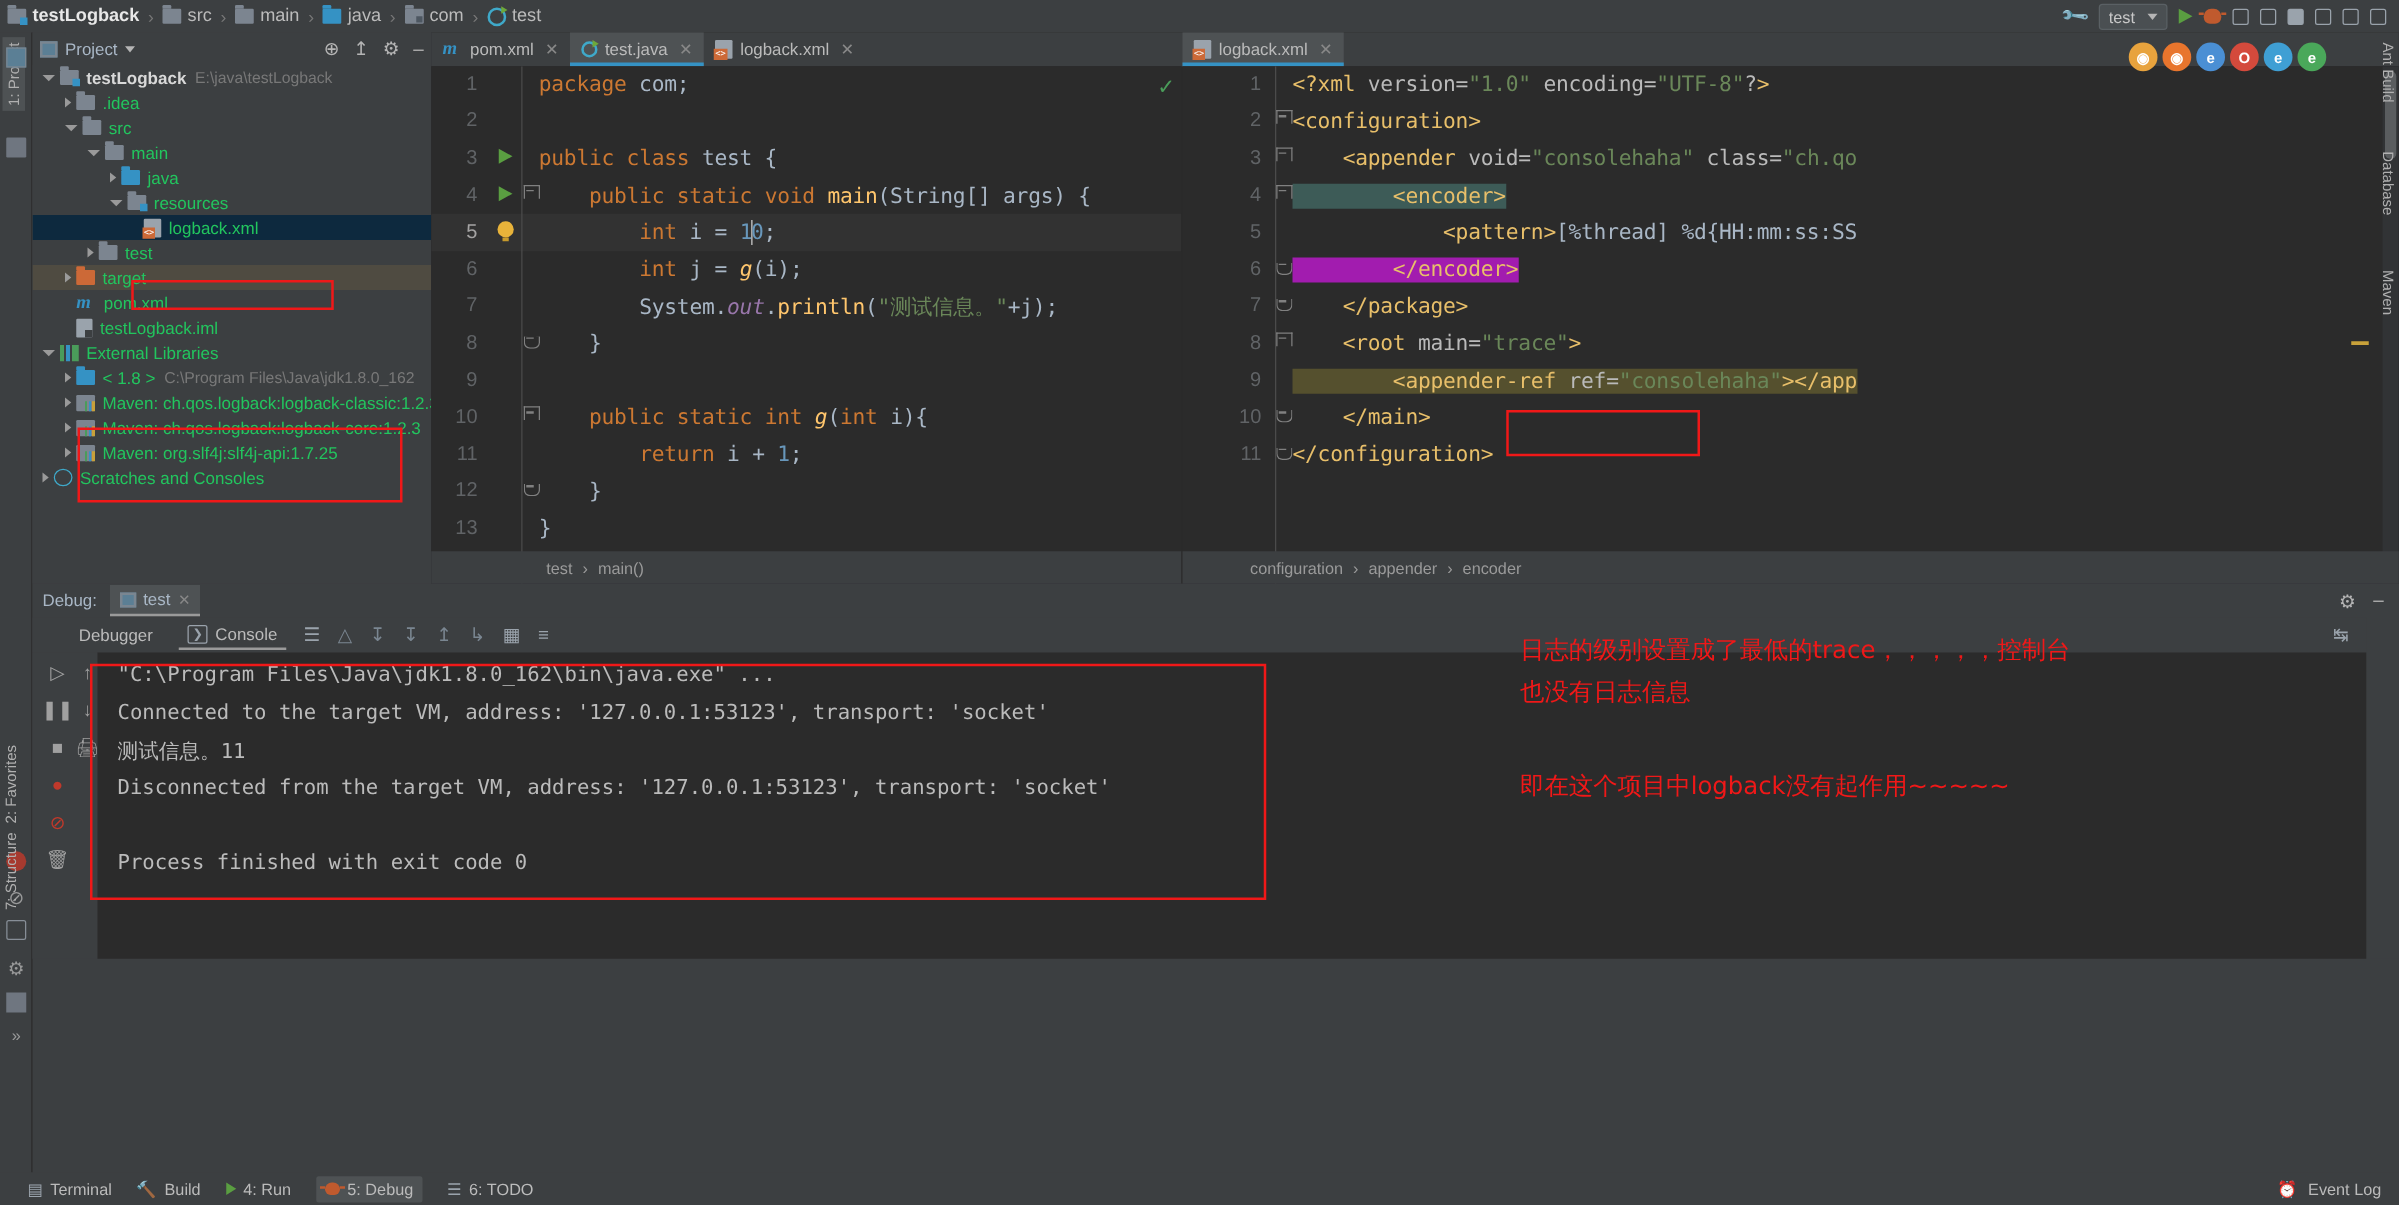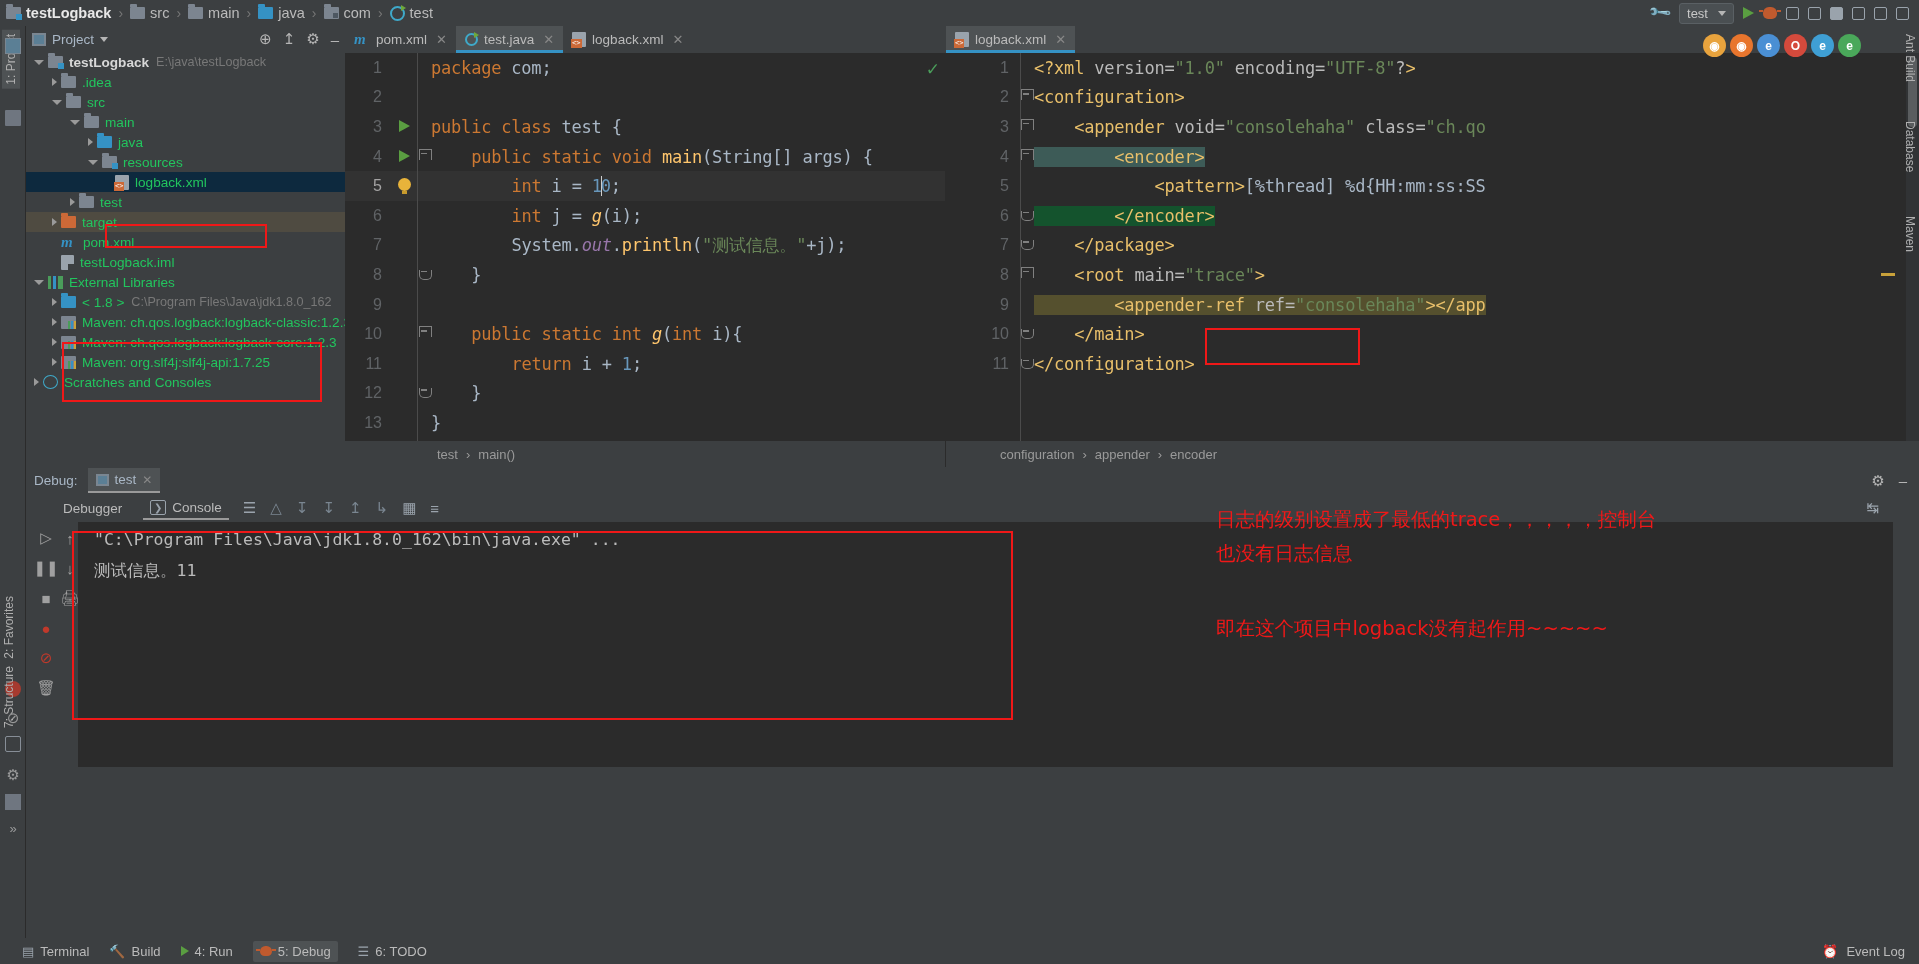--- a/index.html
+++ b/index.html
@@ -495,21 +495,21 @@
           <span class="codetxt mono" style="background:#3d5b57;"><span class="id">        </span><span class="tg">&lt;</span><span class="tg">encoder</span><span class="tg">&gt;</span></span>
         </div>
         <div class="lnrow">
           <span class="lnum" style="width:72px">5</span>
           <span style="width:16px;flex:none;text-align:center"></span>
           <span class="codetxt mono" style=""><span class="id">            </span><span class="tg">&lt;</span><span class="tg">pattern</span><span class="tg">&gt;</span><span class="id">[%thread] %d{HH:mm:ss:SS</span></span>
         </div>
         <div class="lnrow">
           <span class="lnum" style="width:72px">6</span>
           <span style="width:16px;flex:none;text-align:center"><span class="fold open"><i></i></span></span>
-          <span class="codetxt mono" style="background:#14532d;"><span class="id">        </span><span class="tg">&lt;</span><span class="tg">/encoder</span><span class="tg">&gt;</span></span>
+          <span class="codetxt mono" style="background:#a21caf;"><span class="id">        </span><span class="tg">&lt;</span><span class="tg">/encoder</span><span class="tg">&gt;</span></span>
         </div>
         <div class="lnrow">
           <span class="lnum" style="width:72px">7</span>
           <span style="width:16px;flex:none;text-align:center"><span class="fold open"><i></i></span></span>
           <span class="codetxt mono" style=""><span class="id">    </span><span class="tg">&lt;</span><span class="tg">/package</span><span class="tg">&gt;</span></span>
         </div>
         <div class="lnrow">
           <span class="lnum" style="width:72px">8</span>
           <span style="width:16px;flex:none;text-align:center"><span class="fold"><i></i></span></span>
           <span class="codetxt mono" style=""><span class="id">    </span><span class="tg">&lt;</span><span class="tg">root</span><span class="at"> </span><span class="at">main</span><span class="at">=</span><span class="av">"trace"</span><span class="tg">&gt;</span></span>
@@ -605,22 +605,25 @@
   <span class="dbtn" style="top:126px;color:#c0392b;">⊘</span>
   <span class="dbtn" style="top:156px;">🗑</span>
   <span class="dbtn" style="left:34px;top:6px;">↑</span>
   <span class="dbtn" style="left:34px;top:36px;">↓</span>
   <span class="dbtn" style="left:34px;top:66px;">🖨</span>
 </div>
 
 <div id="console" class="mono">
 
 <div class="cline">"C:\Program Files\Java\jdk1.8.0_162\bin\java.exe" ...</div>
+    <div class="cline">Connected to the target VM, address: '127.0.0.1:53123', transport: 'socket'</div>
     <div class="cline">测试信息。11</div>
+    <div class="cline">Disconnected from the target VM, address: '127.0.0.1:53123', transport: 'socket'</div>
     <div class="cline"></div>
+    <div class="cline">Process finished with exit code 0</div>
   </div>
 
 <div class="redbox" style="left:72px; top:531px; width:941px; height:189px;"></div>
 
 <div id="statusbar">
   <span class="sbitem">
     <span style="color:#9aa3ac;">▤</span>
     <span>Terminal</span>
   </span>
   <span class="sbitem">

